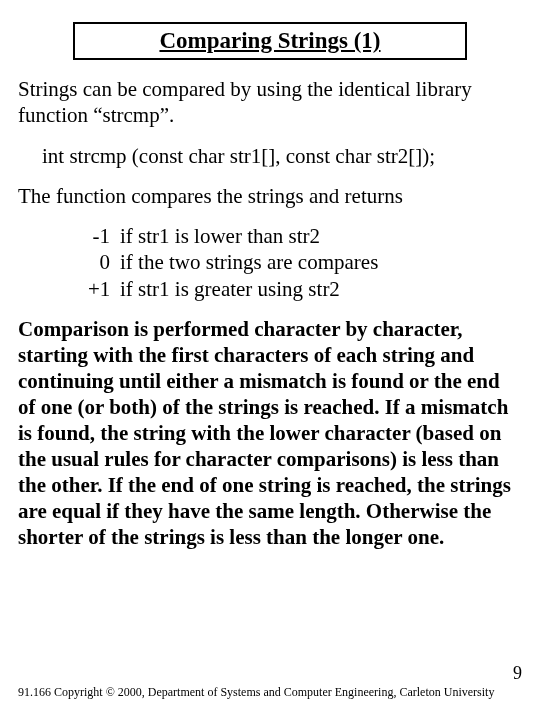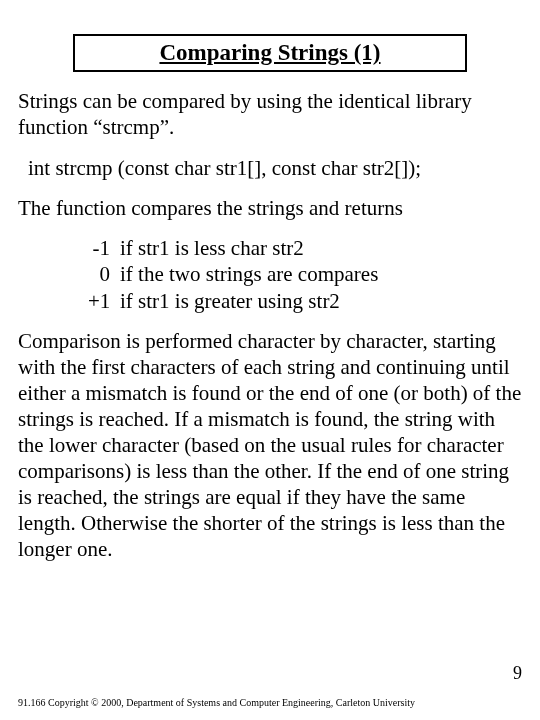--- a/index.html
+++ b/index.html
@@ -7,82 +7,83 @@
     width: 540px;
     height: 720px;
     background: #ffffff;
     font-family: "Times New Roman", Times, serif;
     color: #000;
     padding: 18px 18px 8px 18px;
     position: relative;
   }
   .title-box {
     border: 2px solid #000;
-    margin: 16px auto 16px auto;
+    margin: 4px auto 16px auto;
     width: 78%;
     text-align: center;
     padding: 4px 6px;
   }
   .title-text {
     font-size: 23px;
     font-weight: bold;
     text-decoration: underline;
   }
   .para {
     font-size: 21px;
     line-height: 1.25;
     margin-bottom: 14px;
   }
   .sig {
     font-size: 21px;
     line-height: 1.25;
-    margin: 0 0 14px 10px;
+    margin: 0 0 14px 24px;
   }
   .table-block {
     margin: 0 0 14px 70px;
     font-size: 21px;
     line-height: 1.25;
   }
   .row { display: flex; }
   .col-k { width: 32px; text-align: right; padding-right: 10px; }
   .col-v { flex: 1; }
   .long-para {
     font-size: 21px;
     line-height: 1.24;
+    font-weight: bold;
   }
   .page-num {
     position: absolute;
     right: 18px;
     bottom: 36px;
     font-size: 18px;
   }
   .copyright {
     position: absolute;
     left: 18px;
-    bottom: 12px;
-    font-size: 10px;
+    bottom: 20px;
+    font-size: 12px;
   }
 </style>
 </head>
 <body>
 
 <div class="title-box">
   <span class="title-text">Comparing Strings (1)</span>
 </div>
 
 <p class="para">Strings can be compared by using the identical library function “strcmp”.</p>
 
 <p class="sig">int strcmp (const char str1[], const char str2[]);</p>
 
 <p class="para">The function compares the strings and returns</p>
 
 <div class="table-block">
   <div class="row">
     <div class="col-k">-1</div>
-    <div class="col-v">if str1 is less char str2</div>
+    <div class="col-v">if str1 is lower than str2</div>
   </div>
   <div class="row">
     <div class="col-k">0</div>
     <div class="col-v">if the two strings are compares</div>
   </div>
   <div class="row">
     <div class="col-k">+1</div>
     <div class="col-v">if str1 is greater using str2</div>
   </div>
 </div>

